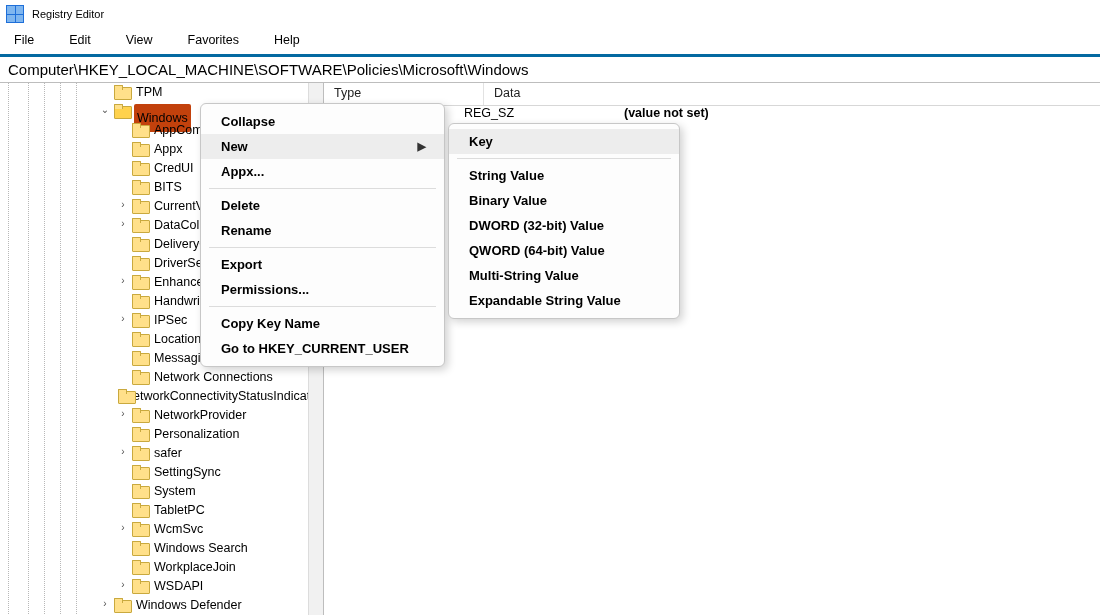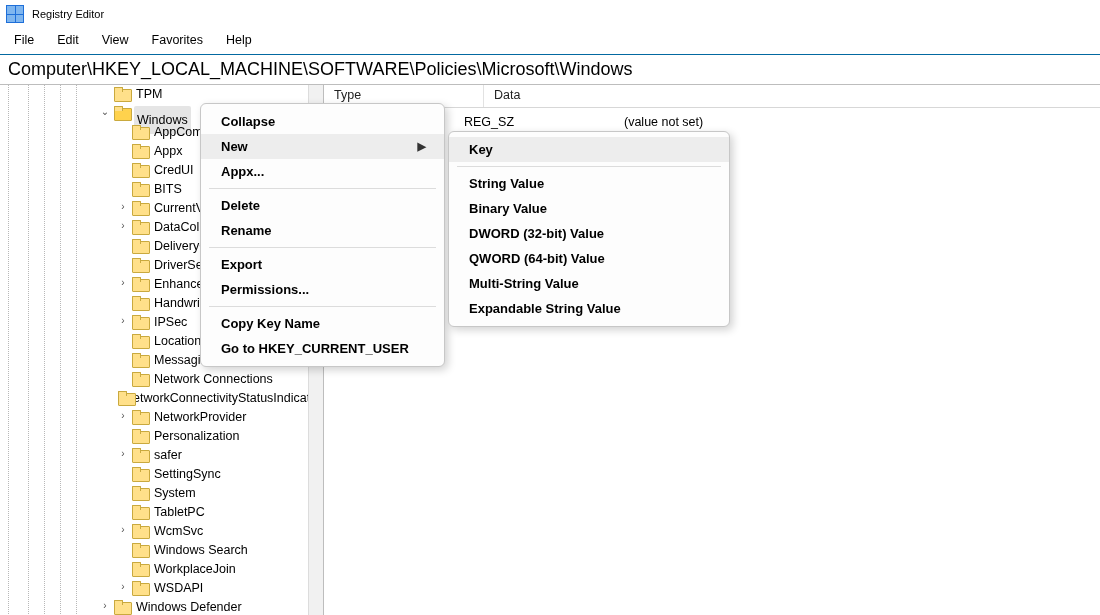--- a/index.html
+++ b/index.html
@@ -29,30 +29,30 @@
     grid-template-rows: 1fr 1fr;
     gap: 1px;
     background: #1e6fd9;
     padding: 1px;
   }
   .titlebar .app-icon span { background: #7fb6ef; }
   .titlebar .title { font-size: 11px; }
   
   .menubar {
     display: flex;
-    gap: 3px;
+    gap: 15px;
     padding: 3px 4px 5px 4px;
   }
   .menubar .mi { padding: 2px 10px; cursor: default; }
   
   .addressbar {
-    border-top: 1px solid #0369a1;
+    border-top: 3px solid #0369a1;
     border-bottom: 1px solid #bdbdbd;
     padding: 4px 8px;
-    font-size: 18px;
+    font-size: 15px;
   }
   
   .main { display: flex; height: calc(100% - 28px - 26px - 26px); position: relative; }
   .tree-pane {
     width: 324px;
     border-right: 1px solid #bdbdbd;
     overflow: hidden;
     position: relative;
   }
   .tree-inner { padding: 2px 0 0 0; position: relative; }
@@ -80,21 +80,21 @@
     position:absolute; left:0; top:2px; width:16px; height:11px;
     background:#ffe08a; border:1px solid #c9a93e; border-radius:1px;
   }
   .folder-ico::after {
     content:"";
     position:absolute; left:0; top:0; width:7px; height:4px;
     background:#ffe08a; border:1px solid #c9a93e; border-bottom:none; border-radius:1px 1px 0 0;
   }
   .folder-open::before { background:#ffd24d; }
   .node.selected .label-box {
-    background:#e5e5e5; border-radius:2px; padding: 7px 3px;
+    background:#c2410c; border-radius:2px; padding: 7px 3px;
   }
   .label-box { padding: 0 2px; }
   
   .guides { position:absolute; left:0; top:0; bottom:0; width: 120px; pointer-events:none; }
   .guides .gl { position:absolute; top:0; bottom:0; border-left:1px dotted #b8b8b8; }
   
   .cols {
     display: flex;
     border-bottom: 1px solid #d7d7d7;
     height: 23px;
@@ -102,26 +102,26 @@
     color:#222;
   }
   .cols .col {
     padding: 3px 10px;
     border-right: 1px solid #e2e2e2;
   }
   .cols .col:last-child { border-right: none; }
   .row {
     display: flex;
     height: 21px;
-    align-items: flex-end;
+    align-items: flex-start;
     font-size: 12.5px;
   }
   .row .c1 { width: 130px; padding-left: 10px; display:flex; align-items:center; gap:6px;}
   .row .c2 { width: 160px; padding-left: 10px;}
-  .row .c3 { padding-left: 10px; }
+  .row .c3 { padding-left: 10px; font-weight: bold; }
   
   .ctx {
     position: absolute;
     background: #fdfdfd;
     border: 1px solid #c7c7c7;
     box-shadow: 3px 3px 8px rgba(0,0,0,0.18);
     border-radius: 6px;
     padding: 5px 0;
     font-size: 13px;
     z-index: 50;
@@ -350,21 +350,21 @@
   <div class="item">Delete</div>
   <div class="item">Rename</div>
   <div class="sep"></div>
   <div class="item">Export</div>
   <div class="item">Permissions...</div>
   <div class="sep"></div>
   <div class="item">Copy Key Name</div>
   <div class="item">Go to HKEY_CURRENT_USER</div>
 </div>
 
-<div class="ctx" style="left:448px; top:131px; width:282px;">
+<div class="ctx" style="left:448px; top:123px; width:232px;">
   <div class="item highlight">Key</div>
   <div class="sep"></div>
   <div class="item">String Value</div>
   <div class="item">Binary Value</div>
   <div class="item">DWORD (32-bit) Value</div>
   <div class="item">QWORD (64-bit) Value</div>
   <div class="item">Multi-String Value</div>
   <div class="item">Expandable String Value</div>
 </div>
 

